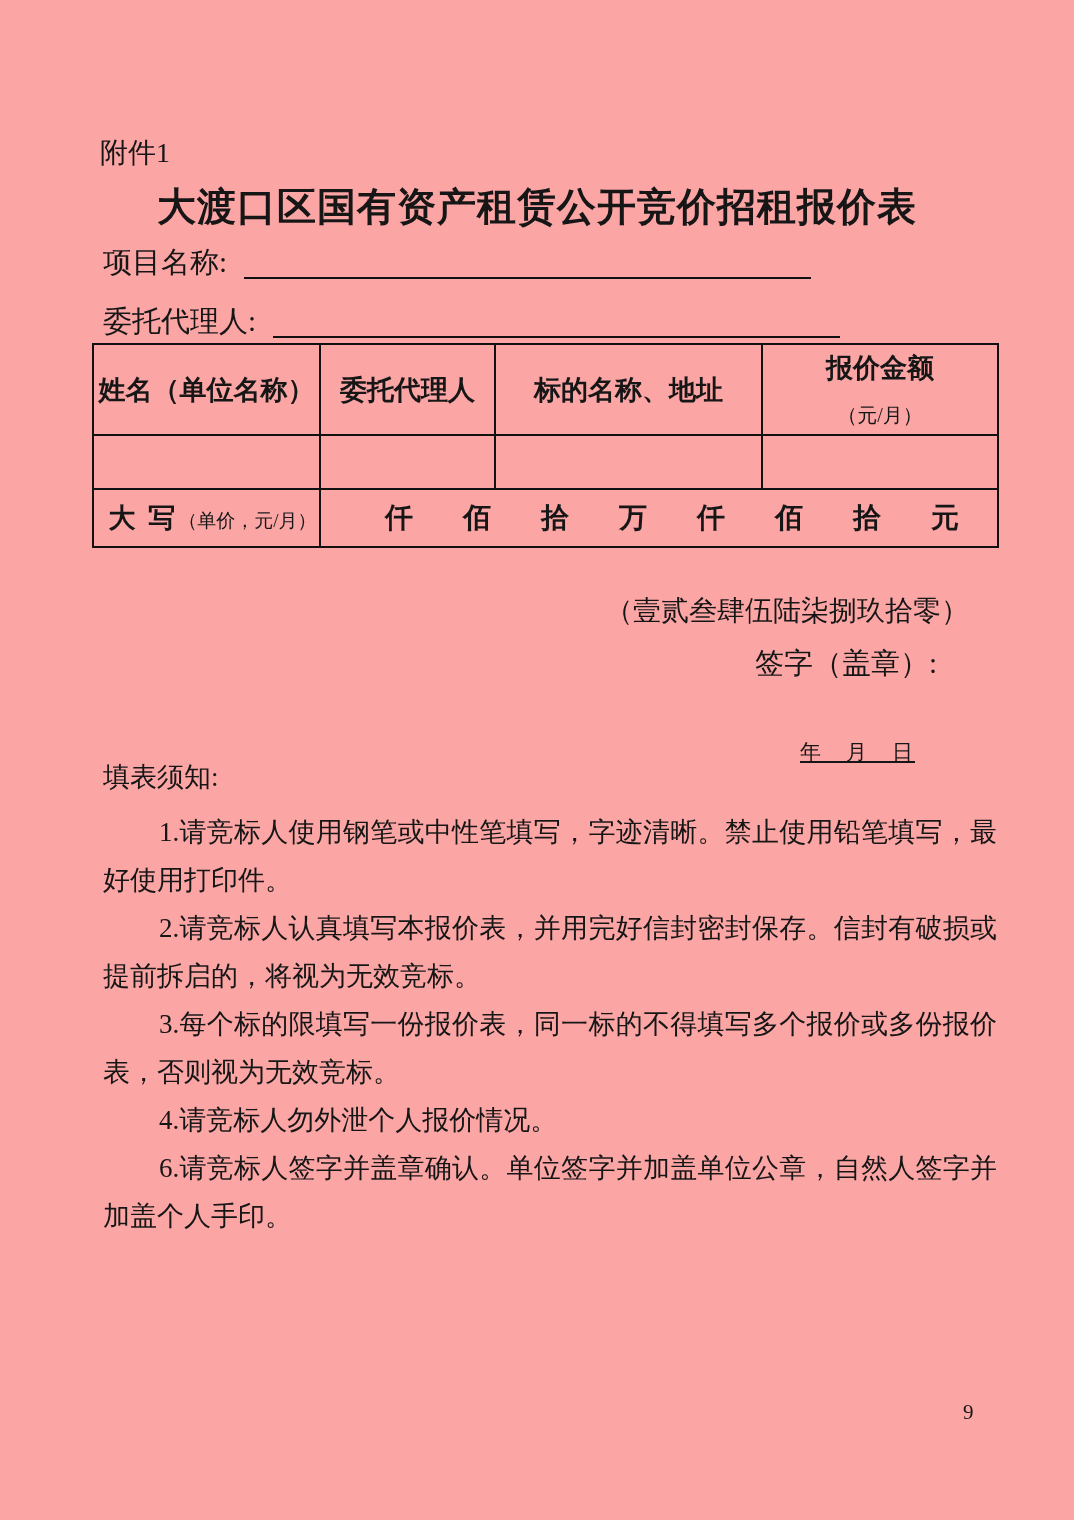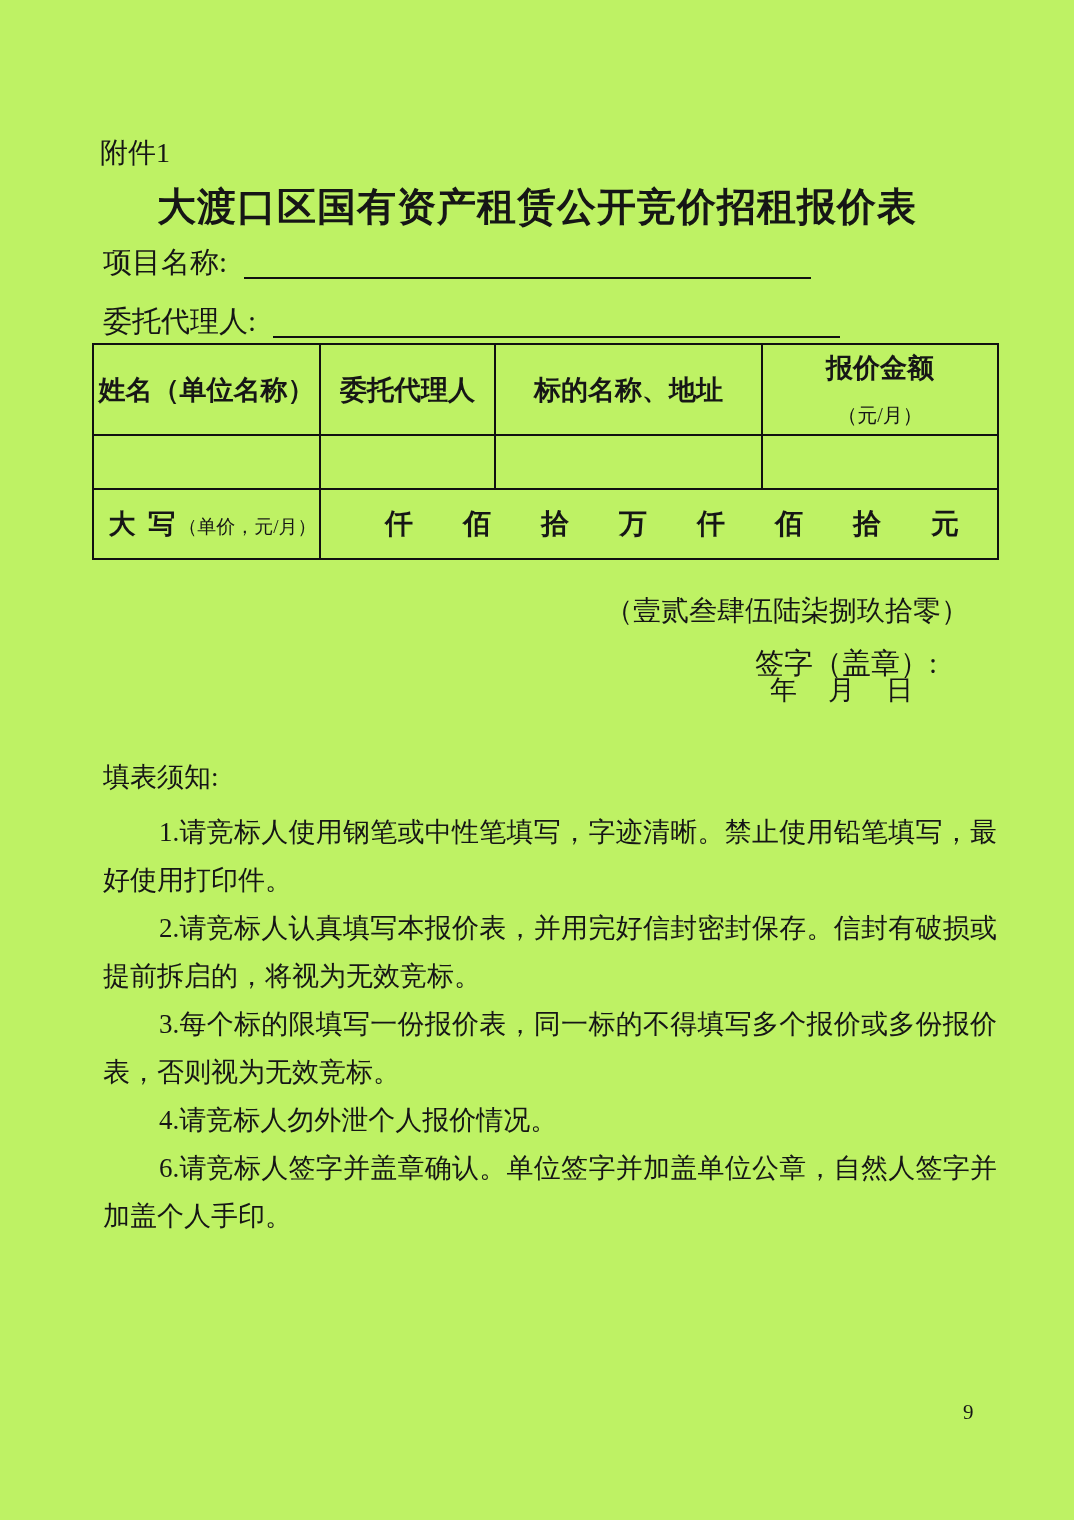--- a/index.html
+++ b/index.html
@@ -1,21 +1,21 @@
 <!DOCTYPE html>
 <html><head>
 <meta charset="utf-8">
 <style>
   * { margin: 0; padding: 0; box-sizing: border-box; }
   html, body { background: #ffffff; }
   .page {
     position: relative;
     width: 1074px;
     height: 1520px;
-    background: #bef264;
+    background: #fca5a5;
     color: #161616;
     font-family: "Liberation Serif", "DejaVu Serif", serif;
     overflow: hidden;
   }
   .attachment {
     position: absolute;
     left: 100px;
     top: 134px;
     font-size: 28px;
   }
@@ -62,21 +62,21 @@
   tr.header-row { height: 91px; }
   tr.header-row td { font-weight: bold; font-size: 27px; }
   .price-head-main { display: block; }
   .price-head-sub {
     display: block;
     font-weight: normal;
     font-size: 20px;
     margin-top: 16px;
   }
   tr.blank-row { height: 54px; }
-  tr.capital-row { height: 70px; }
+  tr.capital-row { height: 58px; }
   td.capital-label-cell {
     text-align: left;
     padding-left: 12px;
     white-space: nowrap;
   }
   .capital-label { font-weight: bold; font-size: 27px; letter-spacing: 3px; }
   .capital-label-sub { font-size: 19px; letter-spacing: 0; }
   td.digits-cell { text-align: center; padding-left: 26px; }
   .digit {
     display: inline-block;
@@ -86,21 +86,21 @@
   }
   .right-line {
     position: absolute;
     left: 92px;
     width: 905px;
     text-align: right;
     white-space: nowrap;
   }
   .capital-legend { top: 592px; padding-right: 28px; font-size: 28px; }
   .sign-line     { top: 644px; padding-right: 60px; font-size: 29px; }
-  .date-line     { top: 672px; padding-right: 82px; font-size: 27px; letter-spacing: 2px; }
+  .date-line     { top: 738px; padding-right: 82px; font-size: 21px; letter-spacing: 2px; text-decoration: underline; }
   .notes {
     position: absolute;
     left: 103px;
     top: 753px;
     width: 894px;
     font-size: 27px;
     line-height: 48px;
     text-align: justify;
   }
   .notes-heading { margin-bottom: 7px; }

